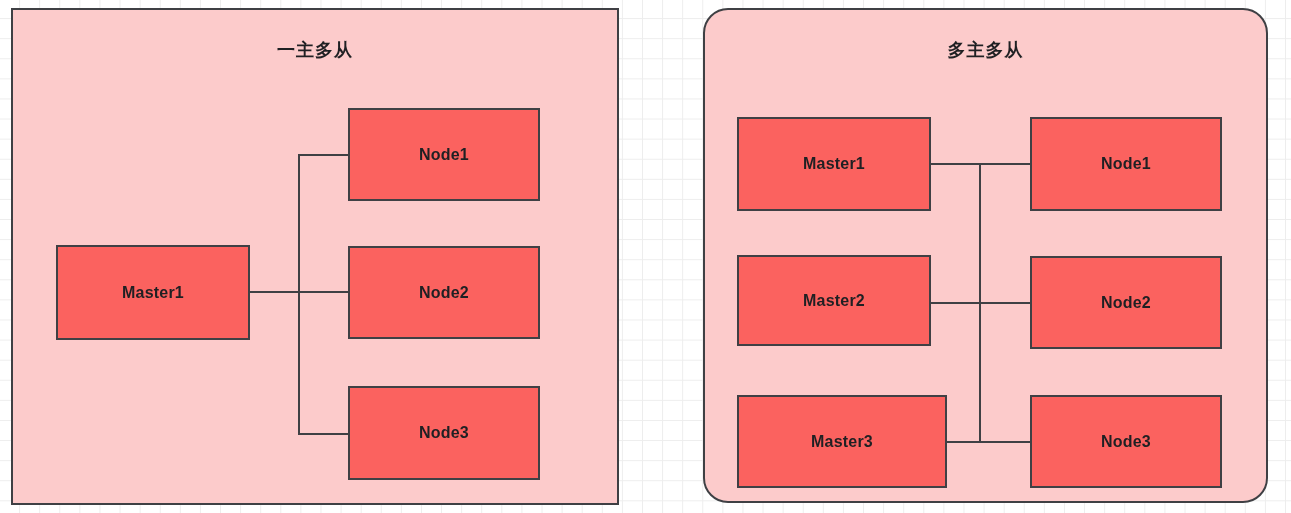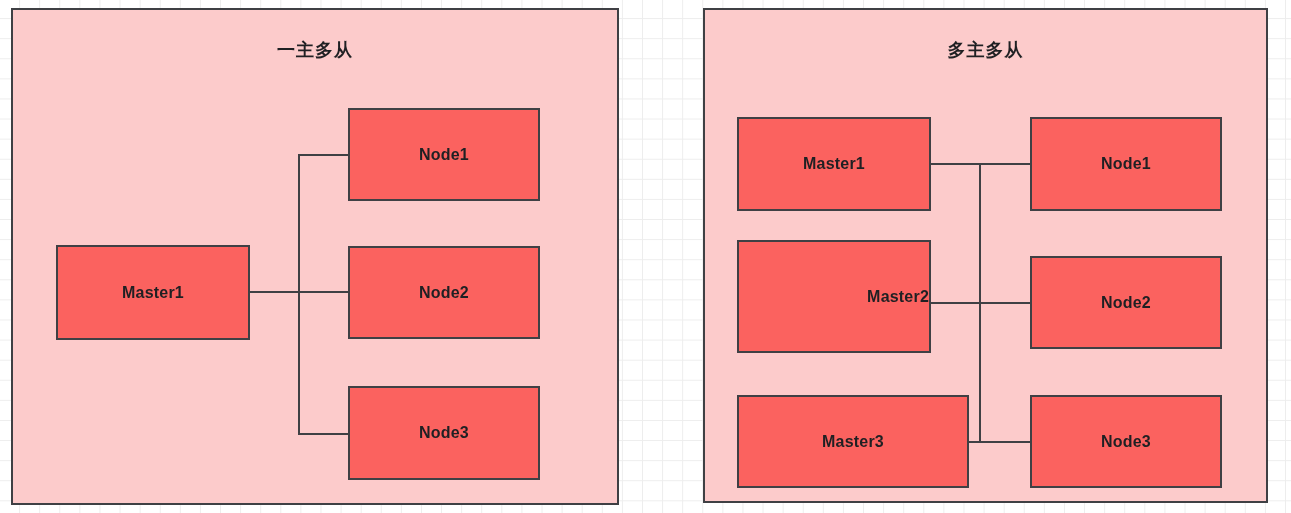--- a/index.html
+++ b/index.html
@@ -29,21 +29,21 @@
   }
 
   
   .panel {
     position: absolute;
     box-sizing: border-box;
     background: #fccbcb;
     border: 2px solid #3f4044;
   }
   #panel-left  { left: 11px;  top: 8px;  width: 608px; height: 497px; }
-  #panel-right { left: 703px; top: 8px;  width: 565px; height: 495px; }
+  #panel-right { left: 703px; top: 8px;  width: 565px; height: 495px; border-radius: 25px; }
 
   .panel-title {
     position: absolute;
     top: 30px;
     left: 0;
     width: 100%;
     text-align: center;
     font-size: 18px;
     font-weight: bold;
     color: #1f2023;
@@ -107,24 +107,24 @@
   </div>
 
   <div class="edge edge-v" style="left:979px; top:163px; height:280px;"></div>
   <div class="edge edge-h" style="left:931px; top:163px; width:100px;"></div>
   <div class="edge edge-h" style="left:931px; top:302px; width:100px;"></div>
   <div class="edge edge-h" style="left:931px; top:441px; width:100px;"></div>
 
   <div class="node-box" style="left:737px; top:117px; width:194px; height:94px;">
     <span>Master1</span>
   </div>
-  <div class="node-box" style="left:737px; top:240px; width:194px; height:113px;justify-content:flex-end;">
+  <div class="node-box" style="left:737px; top:255px; width:194px; height:91px;">
     <span>Master2</span>
   </div>
-  <div class="node-box" style="left:737px; top:395px; width:232px; height:93px;">
+  <div class="node-box" style="left:737px; top:395px; width:210px; height:93px;">
     <span>Master3</span>
   </div>
   <div class="node-box" style="left:1030px; top:117px; width:192px; height:94px;">
     <span>Node1</span>
   </div>
   <div class="node-box" style="left:1030px; top:256px; width:192px; height:93px;">
     <span>Node2</span>
   </div>
   <div class="node-box" style="left:1030px; top:395px; width:192px; height:93px;">
     <span>Node3</span>

